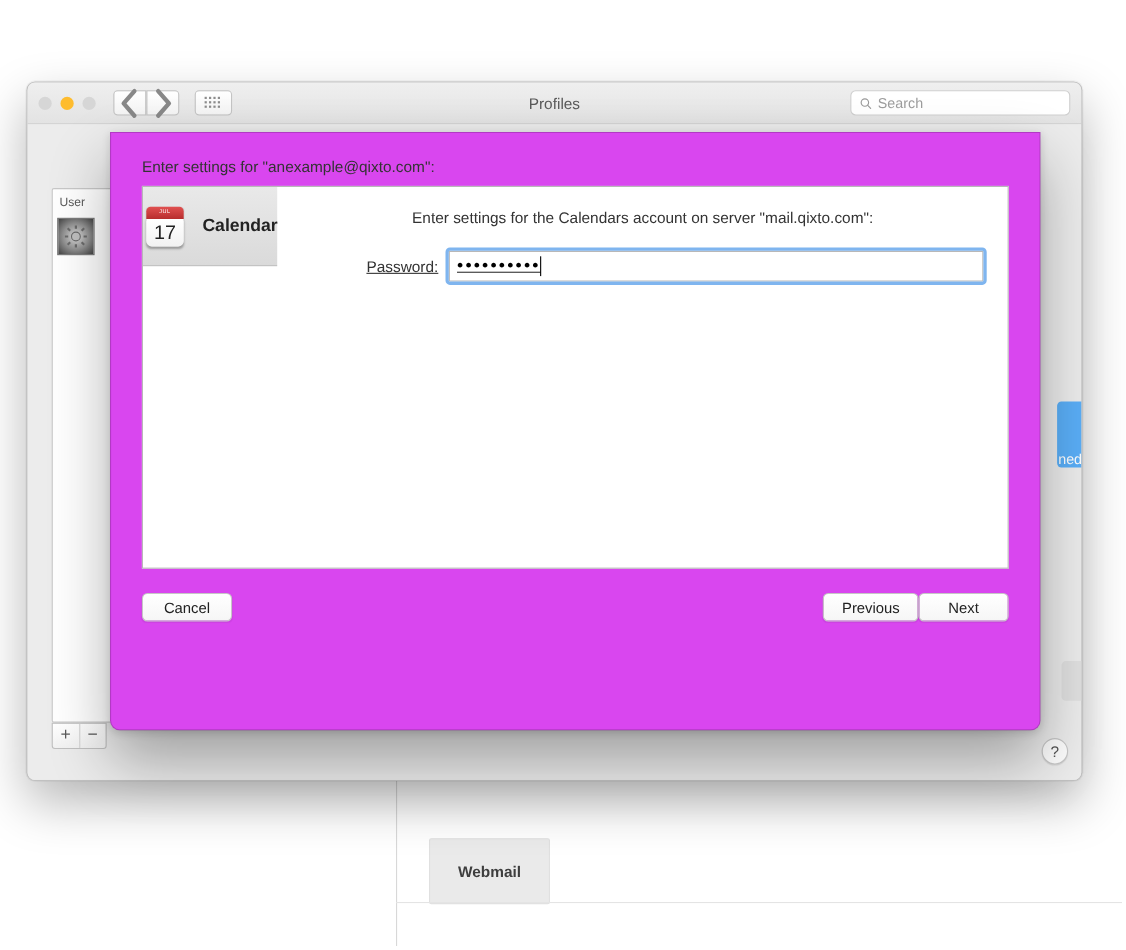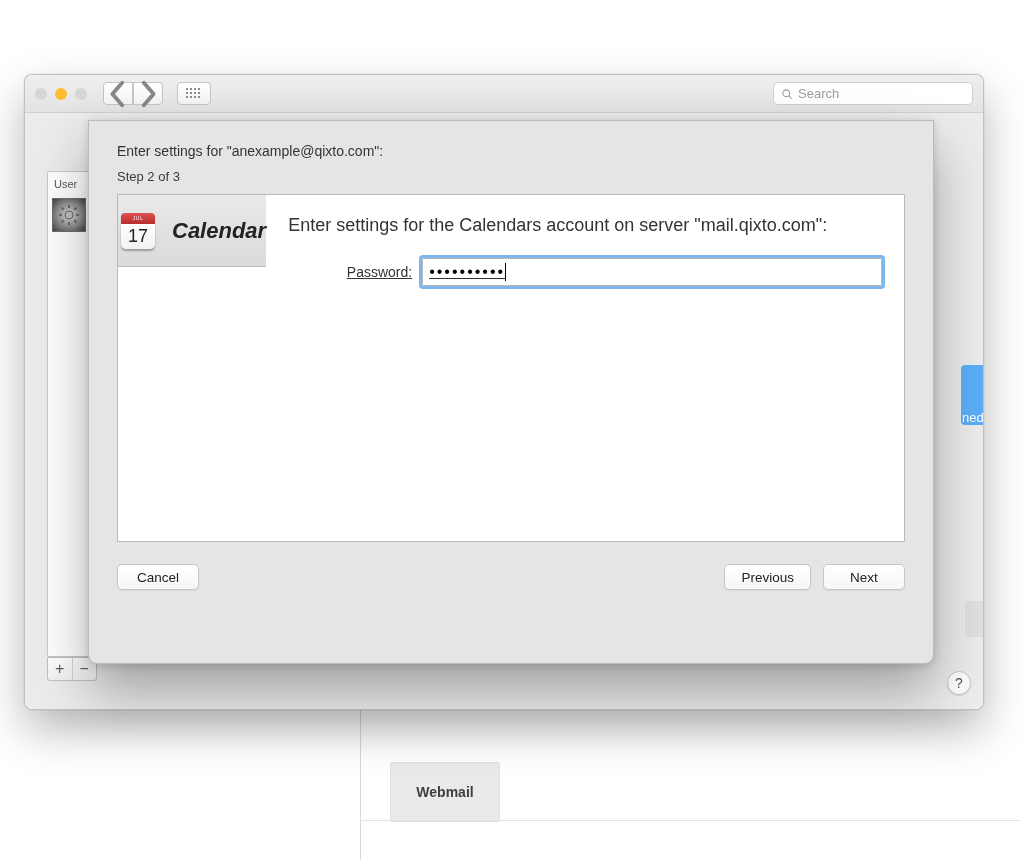--- a/index.html
+++ b/index.html
@@ -161,23 +161,23 @@
     position:absolute;
     right:-8px; top:488px;
     width:26px; height:36px;
     background:#e0e0e0;
     border-radius:4px 0 0 4px;
   }
 
   
   .sheet {
     position:absolute;
-    left:88px; top:120px;
+    left:100px; top:120px;
     width:846px; height:544px;
-    background:#e5e5e5;
+    background:#d946ef;
     border:1px solid rgba(0,0,0,0.18);
     border-radius:0 0 9px 9px;
     box-shadow: 0 28px 55px rgba(0,0,0,0.32), 0 2px 8px rgba(0,0,0,0.15);
     padding:22px 28px 20px 28px;
   }
   .sheet-header {
     font-size:14px; color:#333;
   }
   .sheet-step {
     font-size:13px; color:#3a3a3a;
@@ -208,28 +208,28 @@
   }
   .cal-icon .body {
     position:absolute; top:13px; left:3px; right:3px; bottom:2px;
     background:linear-gradient(#ffffff,#f2f2f2);
     border-radius:0 0 5px 5px;
     box-shadow:0 2px 2px rgba(0,0,0,0.3);
     color:#222; font-size:18px; font-weight:500;
     display:flex; align-items:center; justify-content:center;
   }
   .panel-title h2 {
-    font-size:22px; font-weight:700; color:#222;font-style:italic;
+    font-size:16px; font-weight:700; color:#222;
   }
   .panel-body {
     padding:20px 22px;
     flex:1;
   }
   .panel-instruction {
-    font-size:18px; color:#333;
+    font-size:14px; color:#333;text-align:center;
   }
   .field-row {
     display:flex; align-items:center;
     margin-top:22px;
     text-decoration:underline;
   }
   .field-label {
     width:134px; text-align:right;
     padding-right:10px;
     font-size:14px; color:#333;
@@ -242,21 +242,21 @@
     border-radius:1px;
     background:#ffffff;
     display:flex; align-items:center;
     padding:0 6px;
     font-family:inherit;
   }
   .pw-dots { font-size:16px; letter-spacing:2px; color:#000; }
   .pw-caret { width:1px; height:18px; background:#000; }
 
   .sheet-buttons {
-    display:flex; gap:12px;
+    display:flex; 
     margin-top:22px;
   }
   .mac-btn {
     height:26px; min-width:82px;
     padding:0 16px;
     background:linear-gradient(#ffffff,#f6f6f6);
     border:1px solid #c6c6c6;
     border-radius:5px;
     font-size:13.5px; color:#222;
     display:flex; align-items:center; justify-content:center;
@@ -328,20 +328,21 @@
           <i></i>
           <i></i>
           <i></i>
           <i></i>
           <i></i>
           <i></i>
           <i></i>
           <i></i>
       </div>
     </div>
+    <div class="title-center">Profiles</div>
     <div class="searchbox">
       <svg viewBox="0 0 16 16">
         <circle cx="7" cy="7" r="4.5" stroke="#9a9a9a" stroke-width="1.4" fill="none"></circle>
         <line x1="10.5" y1="10.5" x2="14" y2="14" stroke="#9a9a9a" stroke-width="1.4" stroke-linecap="round"></line>
       </svg>
       <span class="ph">Search</span>
     </div>
   </div>
 
   <div class="window-body">
@@ -382,21 +383,20 @@
     <div class="behind-gray"></div>
 
   </div>
 </div>
 
 <div style="position:absolute; left:950px; top:650px; width:22px; height:22px; border-radius:50%;" title="?"></div>
 
 <div class="sheet">
 
   <div class="sheet-header">Enter settings for "anexample@qixto.com":</div>
-  <div class="sheet-step">Step 2 of 3</div>
 
   <div class="panel">
     <div class="panel-title">
       <div class="cal-icon">
         <div class="top">JUL</div>
         <div class="body">17</div>
       </div>
       <h2>Calendar</h2>
     </div>
     <div class="panel-body">

